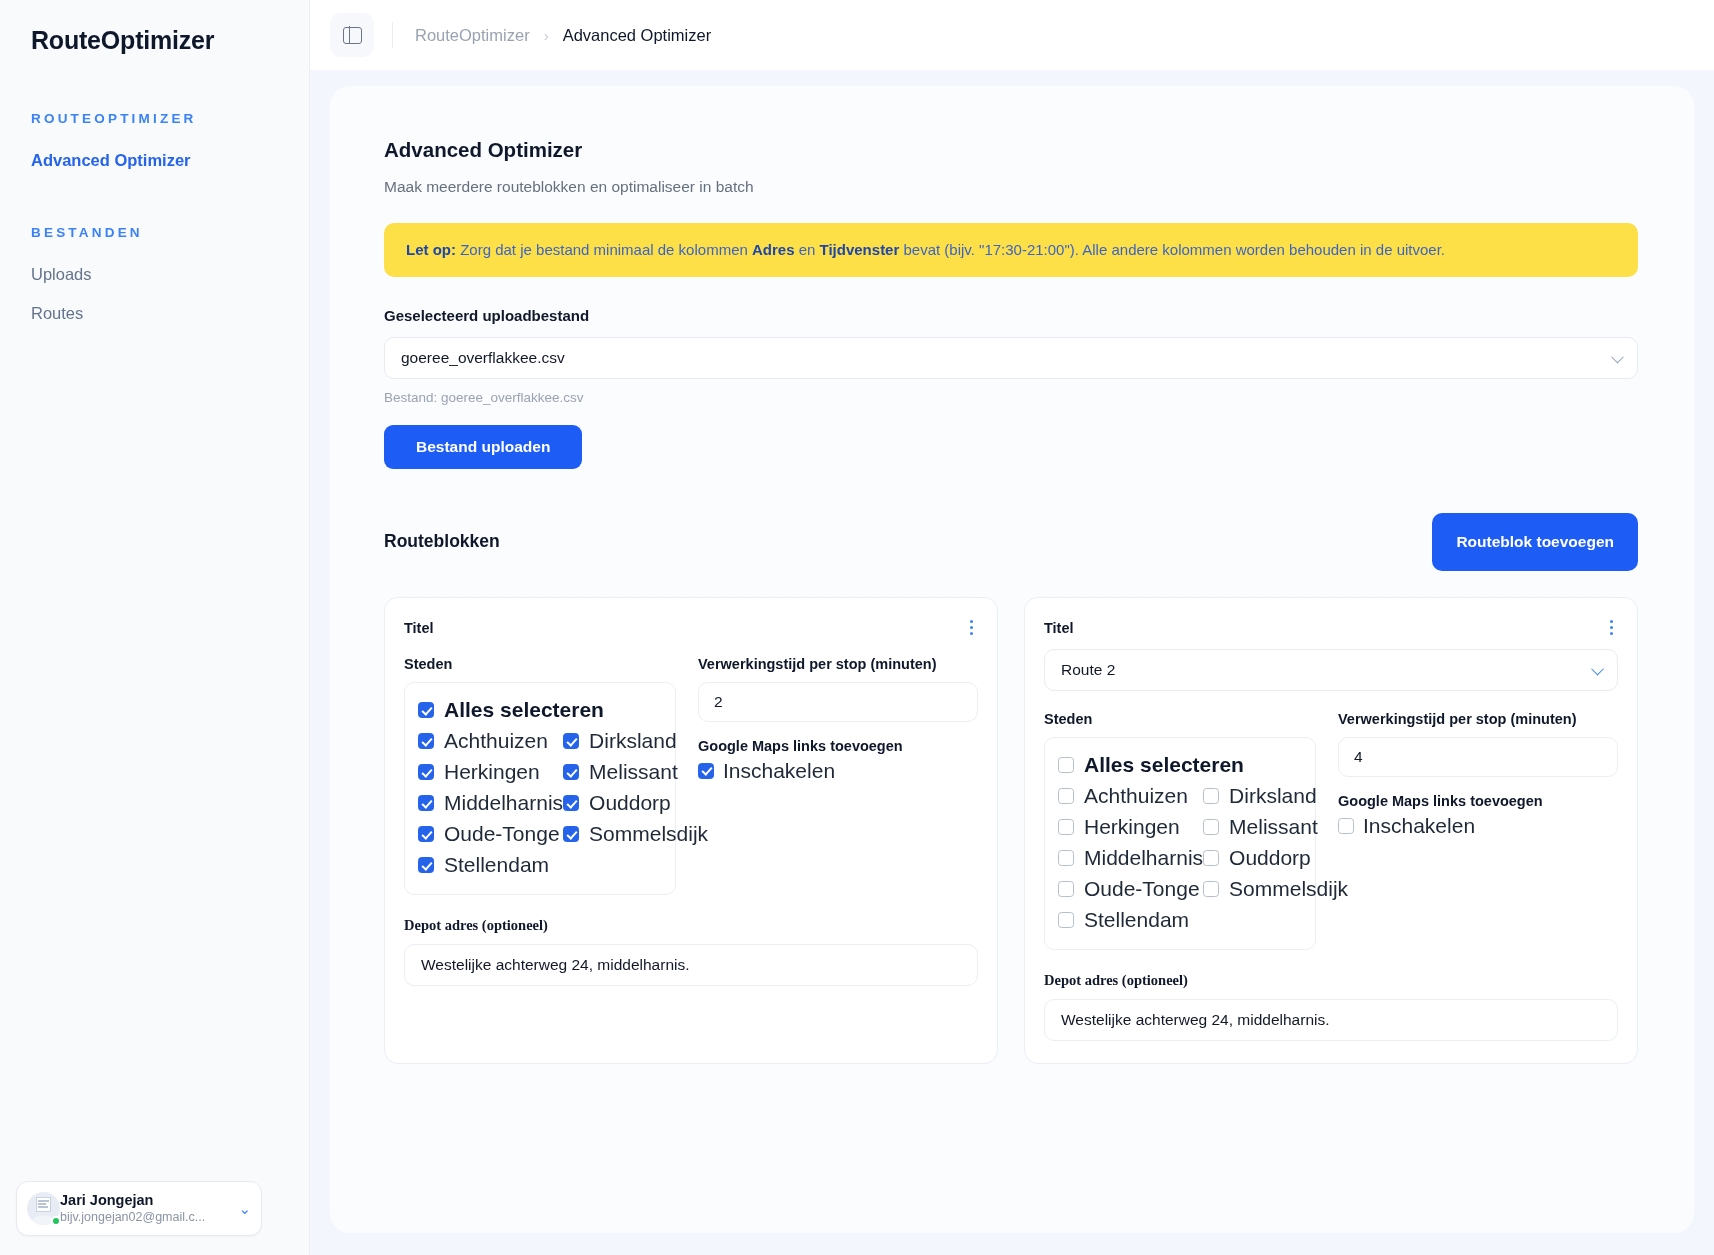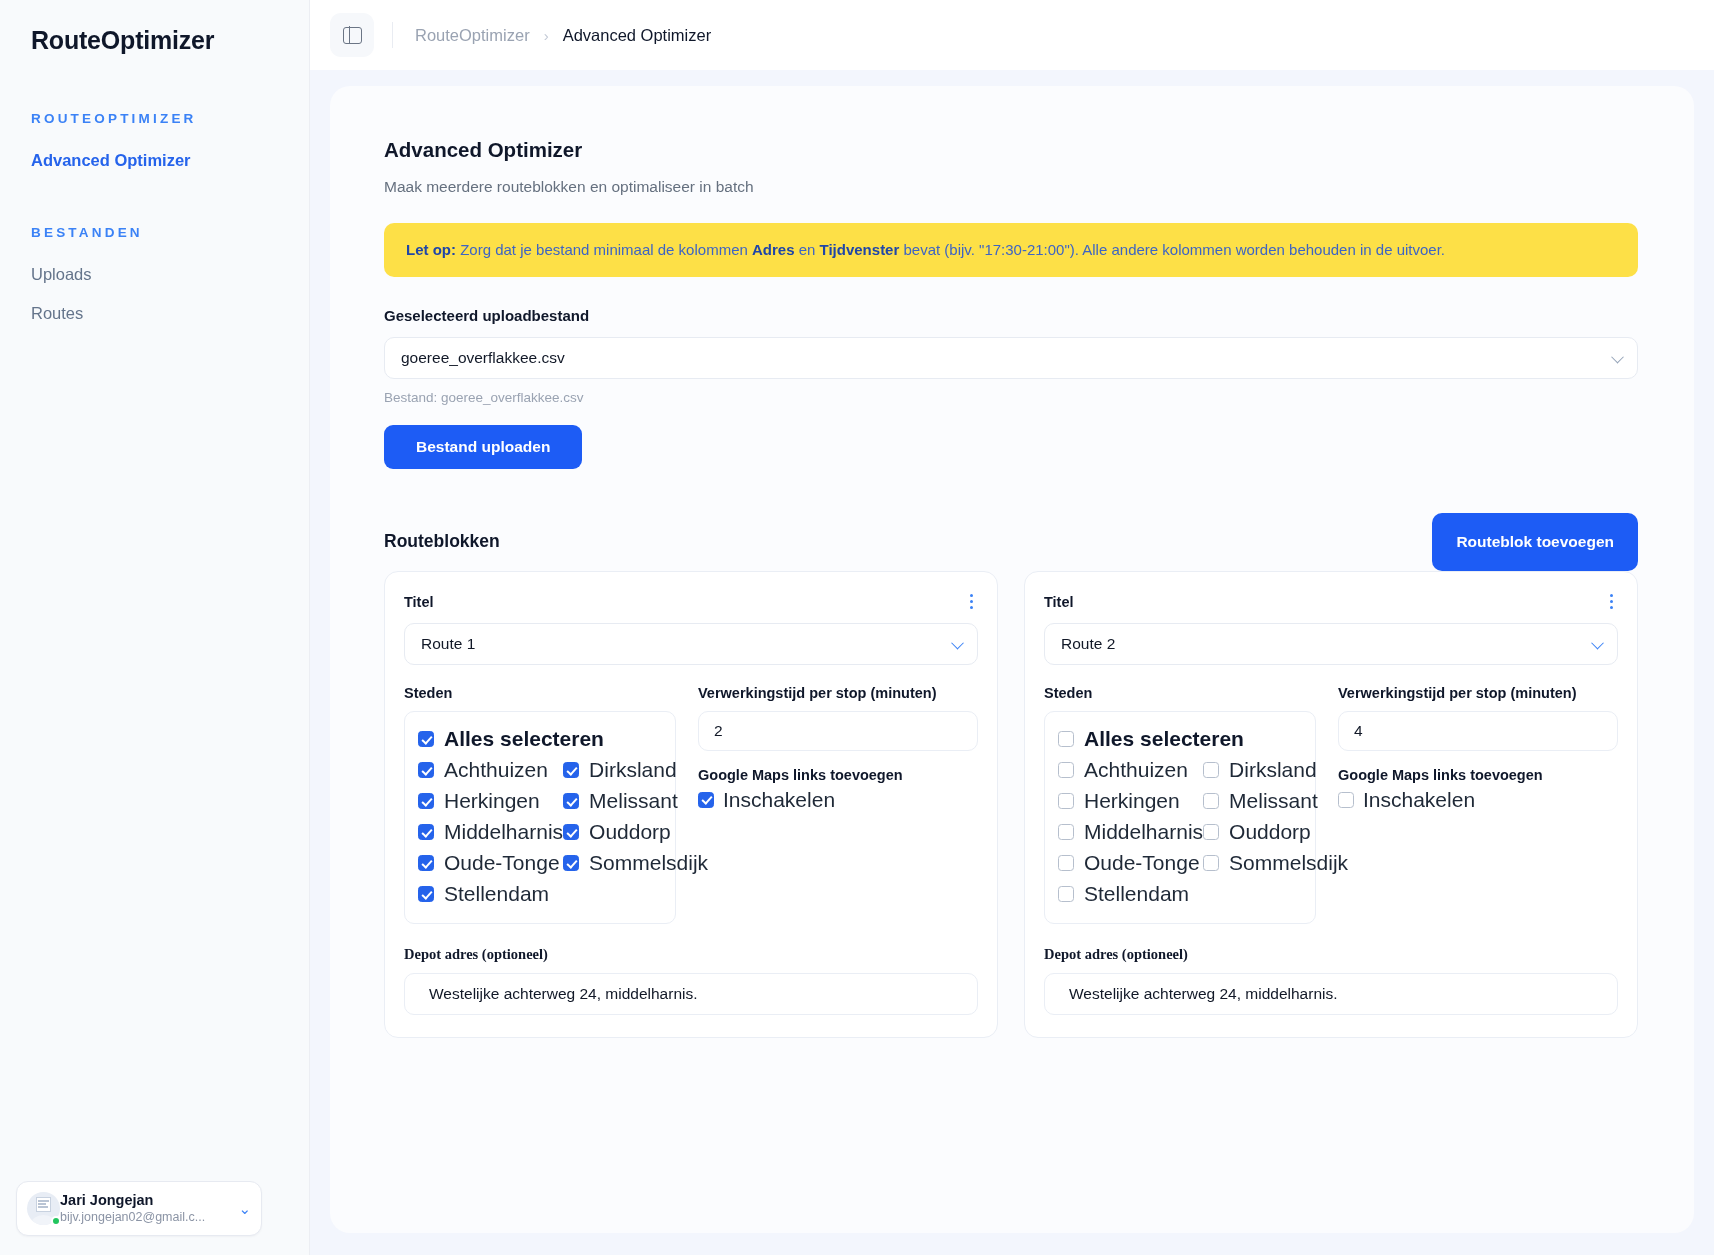--- a/index.html
+++ b/index.html
@@ -123,21 +123,21 @@
   }
   .btn-upload { margin-top: 20px; padding: 13px 32px; }
   .btn-add { padding: 20px 24px; border-radius: 10px; }
   .btn-opt { margin: 26px 0 0 0; padding: 14px 28px; border-radius: 10px; }
 
   .blocks-head {
     margin-top: 44px; display: flex; align-items: center; justify-content: space-between;
   }
   .blocks-title { font-size: 17.5px; font-weight: 700; color: #0f172a; }
 
-  .blocks-grid { display: flex; gap: 26px; }
+  .blocks-grid { display: flex; gap: 26px; margin-top: 26px; }
   .rb-card {
     flex: 1; min-width: 0; background: #ffffff;
     border: 1px solid #eaeef5; border-radius: 14px;
     padding: 22px 19px 22px 19px; position: relative;
   }
   .kebab {
     position: absolute; right: 18px; top: 20px; width: 16px; height: 20px;
     display: flex; flex-direction: column; align-items: center; justify-content: center;
     gap: 3px; cursor: pointer;
   }
@@ -174,21 +174,21 @@
     border: 1px solid #eaeef5; border-radius: 10px; padding: 0 15px;
     font-size: 15.5px; color: #111827; display: flex; align-items: center;
   }
   .gm-label { font-size: 14.5px; font-weight: 700; color: #0f172a; margin-top: 16px; }
   .gm-row { display: flex; align-items: center; margin-top: 5px; }
   .gm-row .cb { margin-right: 9px; }
 
   .depot-label { font-size: 14.5px; font-weight: 700; color: #0f172a; margin-top: 22px; font-family: Liberation Serif, serif; }
   .text-input {
     margin-top: 10px; width: 100%; height: 42px; background: #fff;
-    border: 1px solid #eaeef5; border-radius: 10px; padding: 0 24px;
+    border: 1px solid #eaeef5; border-radius: 10px; padding: 0 16px;
     font-size: 15.5px; color: #111827; display: flex; align-items: center;
   }
 </style>
 </head>
 <body>
 
 <div class="app">
 
   <aside class="sidebar">
     <div class="brand">RouteOptimizer</div>
@@ -261,26 +261,20 @@
           </div>
 
           <div class="blocks-grid" id="blocks-grid">
               <div class="rb-card">
       <div class="kebab">
                   <i></i>
                   <i></i>
                   <i></i>
                 </div>
       <div class="sub-label">Titel</div>
-      <div class="sel-wrap">
-        <div class="select-box">
-          <span>Route 1</span>
-        </div>
-        <span class="chev blue"></span>
-      </div>
 
       <div class="rb-cols">
         <div class="rb-col-left">
           <div class="sub-label">Steden</div>
           <div class="city-box">
             <div class="city-grid">
               <div class="cb-row full">
                 <span class="cb on"></span>
                 <span class="cb-label bold">Alles selecteren</span>
               </div>

